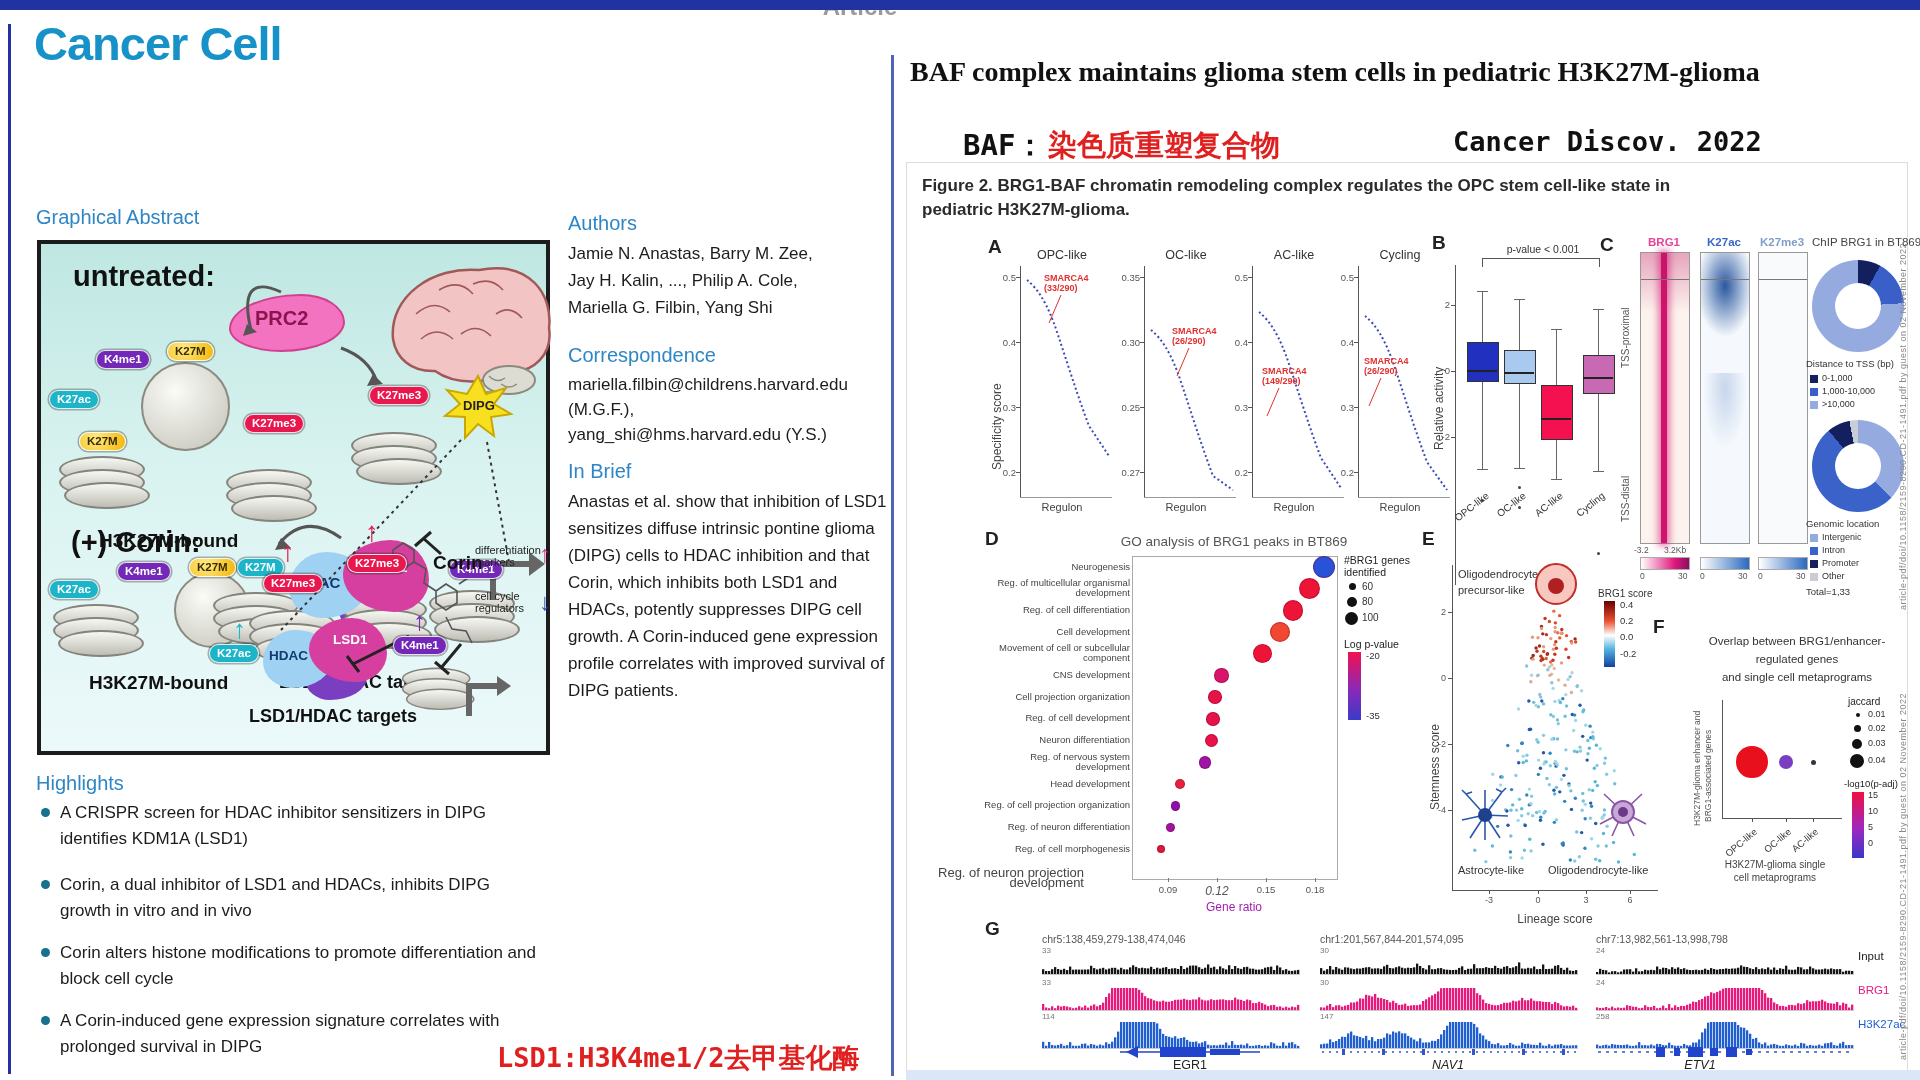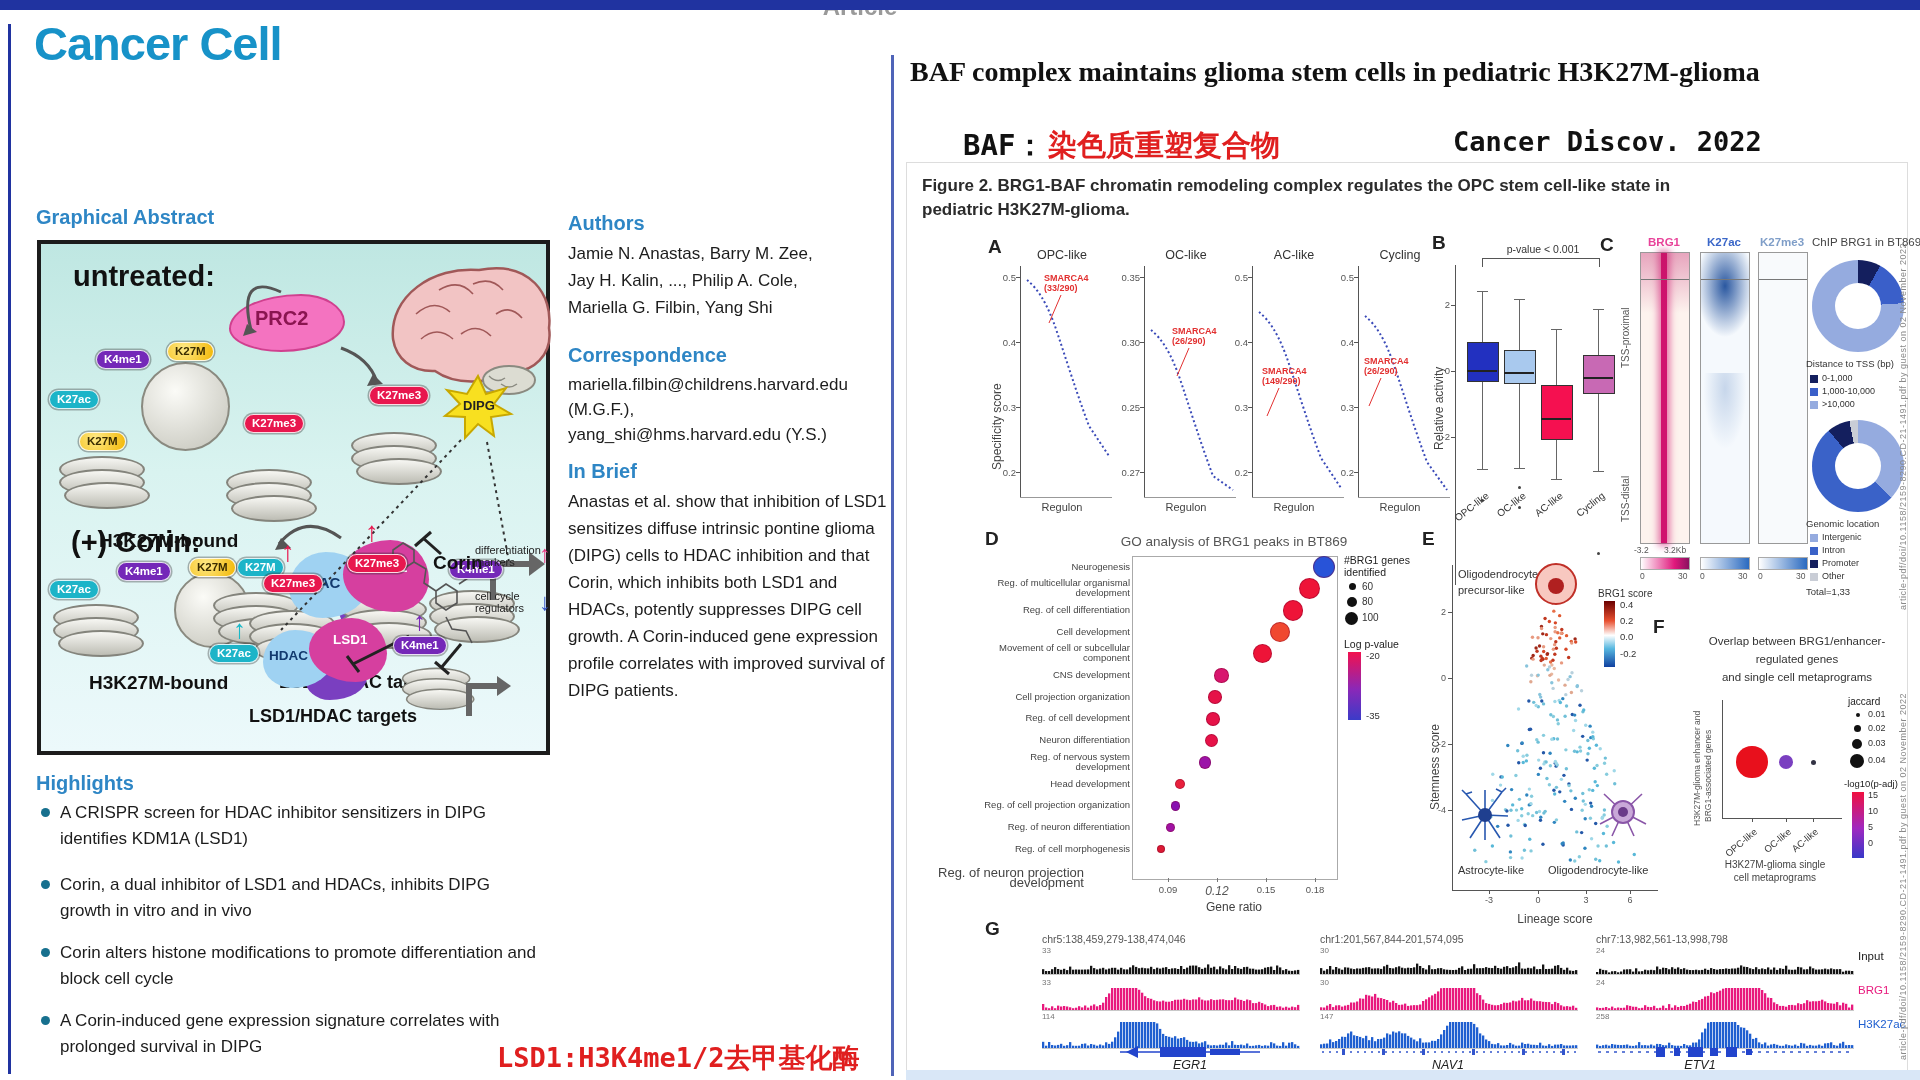--- a/index.html
+++ b/index.html
@@ -1,19 +1,19 @@
 <!DOCTYPE html>
 <html><head>
 <meta charset="utf-8">
 <style>
   html,body{margin:0;padding:0}
   body{width:1920px;height:1080px;background:#fff;font-family:"Liberation Sans",sans-serif;position:relative;overflow:hidden}
   .t{position:absolute;white-space:nowrap}
   .abs{position:absolute}
-  .hblue{color:#2e86c5;font-weight:700;font-size:20px}
+  .hblue{color:#2e86c5;font-weight:400;font-size:20px}
   .serif{font-family:"Liberation Serif","DejaVu Serif",serif}
   .mono{font-family:"DejaVu Sans Mono","Liberation Mono",monospace}
   .bullet{position:absolute;padding-left:24px;font-size:17px;line-height:26px;color:#1c1c1c;width:485px;white-space:normal}
   .bullet::before{content:"";position:absolute;left:5px;top:8px;width:9px;height:9px;border-radius:50%;background:#17708e}
   .pill{position:absolute;padding:1px 7px;border-radius:11px;font:700 11.5px/15px "Liberation Sans",sans-serif;color:#fff;border:1.5px solid rgba(255,255,255,.85);box-shadow:0 0 0 1.5px rgba(40,40,40,.35);z-index:4}
   .p-teal{background:#1cb4c8}.p-purple{background:#7428b8}.p-crimson{background:#e8174e}
   .p-yellow{background:radial-gradient(circle at 35% 30%,#ffe985,#f2b705);color:#3a2c00}
   .stack{position:absolute;width:88px;height:56px;z-index:2}
   .stack i{position:absolute;width:82px;height:23px;border-radius:50%;background:linear-gradient(180deg,#f7f7f3,#bdbdb4);border:2px solid #84847c}
   .stack i:nth-child(1){top:0;left:3}.stack i:nth-child(2){top:13px;left:0}.stack i:nth-child(3){top:26px;left:5px}
@@ -416,21 +416,21 @@
     <div style="position: absolute; left: 932px; top: 859.8px; width: 152px; height: 21px; font-size: 13px; line-height: 10px; color: rgb(68, 68, 68); text-align: right; display: flex; align-items: center; justify-content: flex-end; white-space: normal; margin-top: 8px;">Reg. of neuron projection development</div>
     <div style="position: absolute; left: 1168px; top: 878px; width: 1px; height: 4px; background: rgb(119, 119, 119);"></div>
     <div style="position: absolute; left: 1153px; top: 884px; width: 30px; text-align: center; font-size: 9.5px; color: rgb(85, 85, 85);">0.09</div>
     <div style="position: absolute; left: 1217px; top: 878px; width: 1px; height: 4px; background: rgb(119, 119, 119);"></div>
     <div style="position: absolute; left: 1202px; top: 884px; width: 30px; text-align: center; font-size: 12px; color: rgb(85, 85, 85); font-style: italic;">0.12</div>
     <div style="position: absolute; left: 1266px; top: 878px; width: 1px; height: 4px; background: rgb(119, 119, 119);"></div>
     <div style="position: absolute; left: 1251px; top: 884px; width: 30px; text-align: center; font-size: 9.5px; color: rgb(85, 85, 85);">0.15</div>
     <div style="position: absolute; left: 1315px; top: 878px; width: 1px; height: 4px; background: rgb(119, 119, 119);"></div>
     <div style="position: absolute; left: 1300px; top: 884px; width: 30px; text-align: center; font-size: 9.5px; color: rgb(85, 85, 85);">0.18</div>
   </div>
-<div class="t" style="left:1174px;top:900px;width:120px;text-align:center;font-size:12px;color:#404040">Gene ratio</div>
+<div class="t" style="left:1174px;top:900px;width:120px;text-align:center;font-size:12px;color:#a21caf">Gene ratio</div>
 <div class="t" style="left:1344px;top:554px;font-size:10.5px;color:#222">#BRG1 genes</div>
 <div class="t" style="left:1344px;top:566px;font-size:10.5px;color:#222">identified</div>
 <div class="abs" style="left:1349px;top:583px;width:7px;height:7px;border-radius:50%;background:#111"></div>
 <div class="t" style="left:1362px;top:581px;font-size:10px;color:#333">60</div>
 <div class="abs" style="left:1347px;top:597px;width:10px;height:10px;border-radius:50%;background:#111"></div>
 <div class="t" style="left:1362px;top:596px;font-size:10px;color:#333">80</div>
 <div class="abs" style="left:1345px;top:612px;width:13px;height:13px;border-radius:50%;background:#111"></div>
 <div class="t" style="left:1362px;top:612px;font-size:10px;color:#333">100</div>
 <div class="t" style="left:1344px;top:638px;font-size:10.5px;color:#222">Log p-value</div>
 <div class="abs" style="left:1348px;top:652px;width:13px;height:68px;background:linear-gradient(180deg,#f2114e,#8a28b8 55%,#3b3bc8)"></div>
@@ -1622,21 +1622,21 @@
 </svg>
 <svg width="254" height="16" style="position:absolute;left:1598px;top:1044px">
   <line x1="0" y1="8" x2="254" y2="8" stroke="#3355cc" stroke-width="1.5" stroke-dasharray="3 5"></line>
   <rect x="58" y="3" width="9" height="10" fill="#2244cc"></rect>
     <rect x="76" y="4" width="6" height="8" fill="#2244cc"></rect>
   <rect x="90" y="3" width="15" height="10" fill="#2244cc"></rect>
     <rect x="112" y="4" width="8" height="8" fill="#2244cc"></rect>
   <rect x="128" y="3" width="11" height="10" fill="#2244cc"></rect>
     <rect x="148" y="5" width="6" height="6" fill="#2244cc"></rect>
 </svg>
-<div class="t" style="left:1130px;top:1058px;width:120px;text-align:center;font-size:12.5px;font-style:italic;color:#222">EGR1</div>
+<div class="t" style="left:1130px;top:1058px;width:120px;text-align:center;font-size:12.5px;color:#222">EGR1</div>
 <div class="t" style="left:1388px;top:1058px;width:120px;text-align:center;font-size:12.5px;font-style:italic;color:#222">NAV1</div>
 <div class="t" style="left:1640px;top:1058px;width:120px;text-align:center;font-size:12.5px;font-style:italic;color:#222">ETV1</div>
 <div class="t" style="left:1858px;top:950px;font-size:11.5px;color:#222">Input</div>
 <div class="t" style="left:1858px;top:984px;font-size:11.5px;color:#e8197d">BRG1</div>
 <div class="t" style="left:1858px;top:1018px;font-size:11.5px;color:#1f5fd0">H3K27ac</div>
 
 <div class="t vtext" style="left:1898px;top:170px;height:440px;font-size:9px;letter-spacing:.5px;color:#888">article-pdf/doi/10.1158/2159-8290.CD-21-1491.pdf by guest on 02 November 2022</div>
 <div class="t vtext" style="left:1898px;top:620px;height:440px;font-size:9px;letter-spacing:.5px;color:#888">article-pdf/doi/10.1158/2159-8290.CD-21-1491.pdf by guest on 02 November 2022</div>
 <div class="abs" style="left:906px;top:1070px;width:1014px;height:10px;background:#d9e7f7"></div>
 

